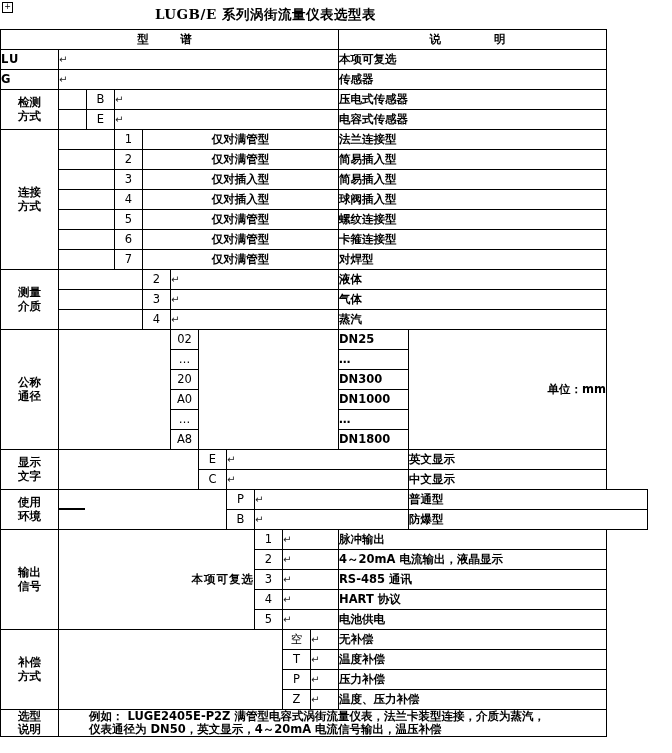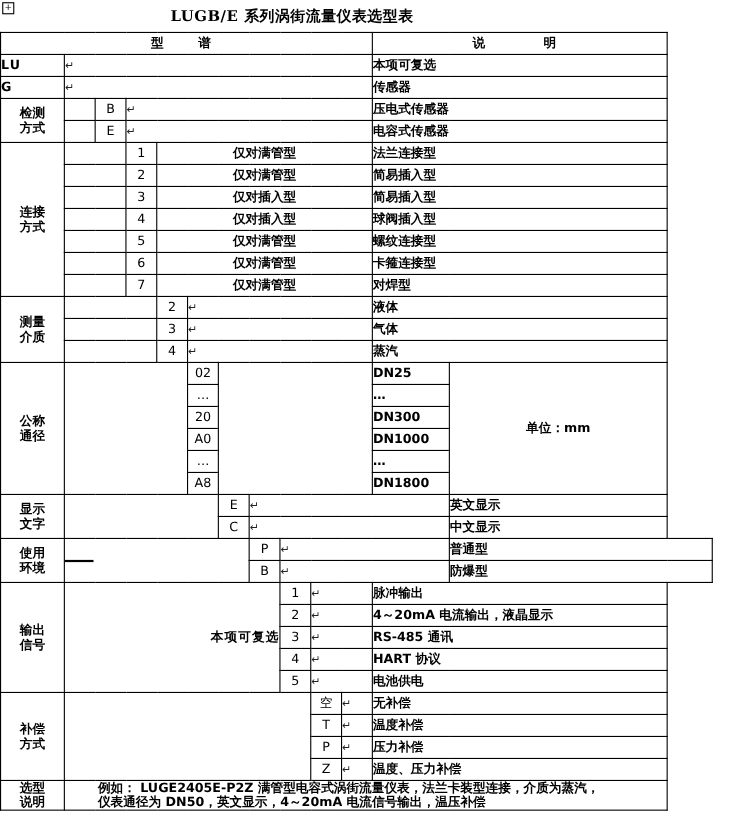--- a/index.html
+++ b/index.html
@@ -242,21 +242,21 @@
       <td colspan="2" class="desc">蒸汽</td>
     </tr>
 
     <tr class="rowtall">
       <td rowspan="6" class="lbl-lg">公称<br>通径</td>
       <td colspan="4" rowspan="6"></td>
       <td class="code">02</td>
       <td colspan="5" rowspan="6"></td>
       <td class="dn-cell">DN25</td>
       <td rowspan="6" class="unit">
-        <div style="text-align:center;">单位：mm</div>
+        <div style="text-align:right;">单位：mm</div>
       </td>
     </tr>
     <tr class="rowtall">
       <td class="code">…</td>
       <td class="dn-cell">…</td>
     </tr>
     <tr class="rowtall">
       <td class="code">20</td>
       <td class="dn-cell">DN300</td>
     </tr>

